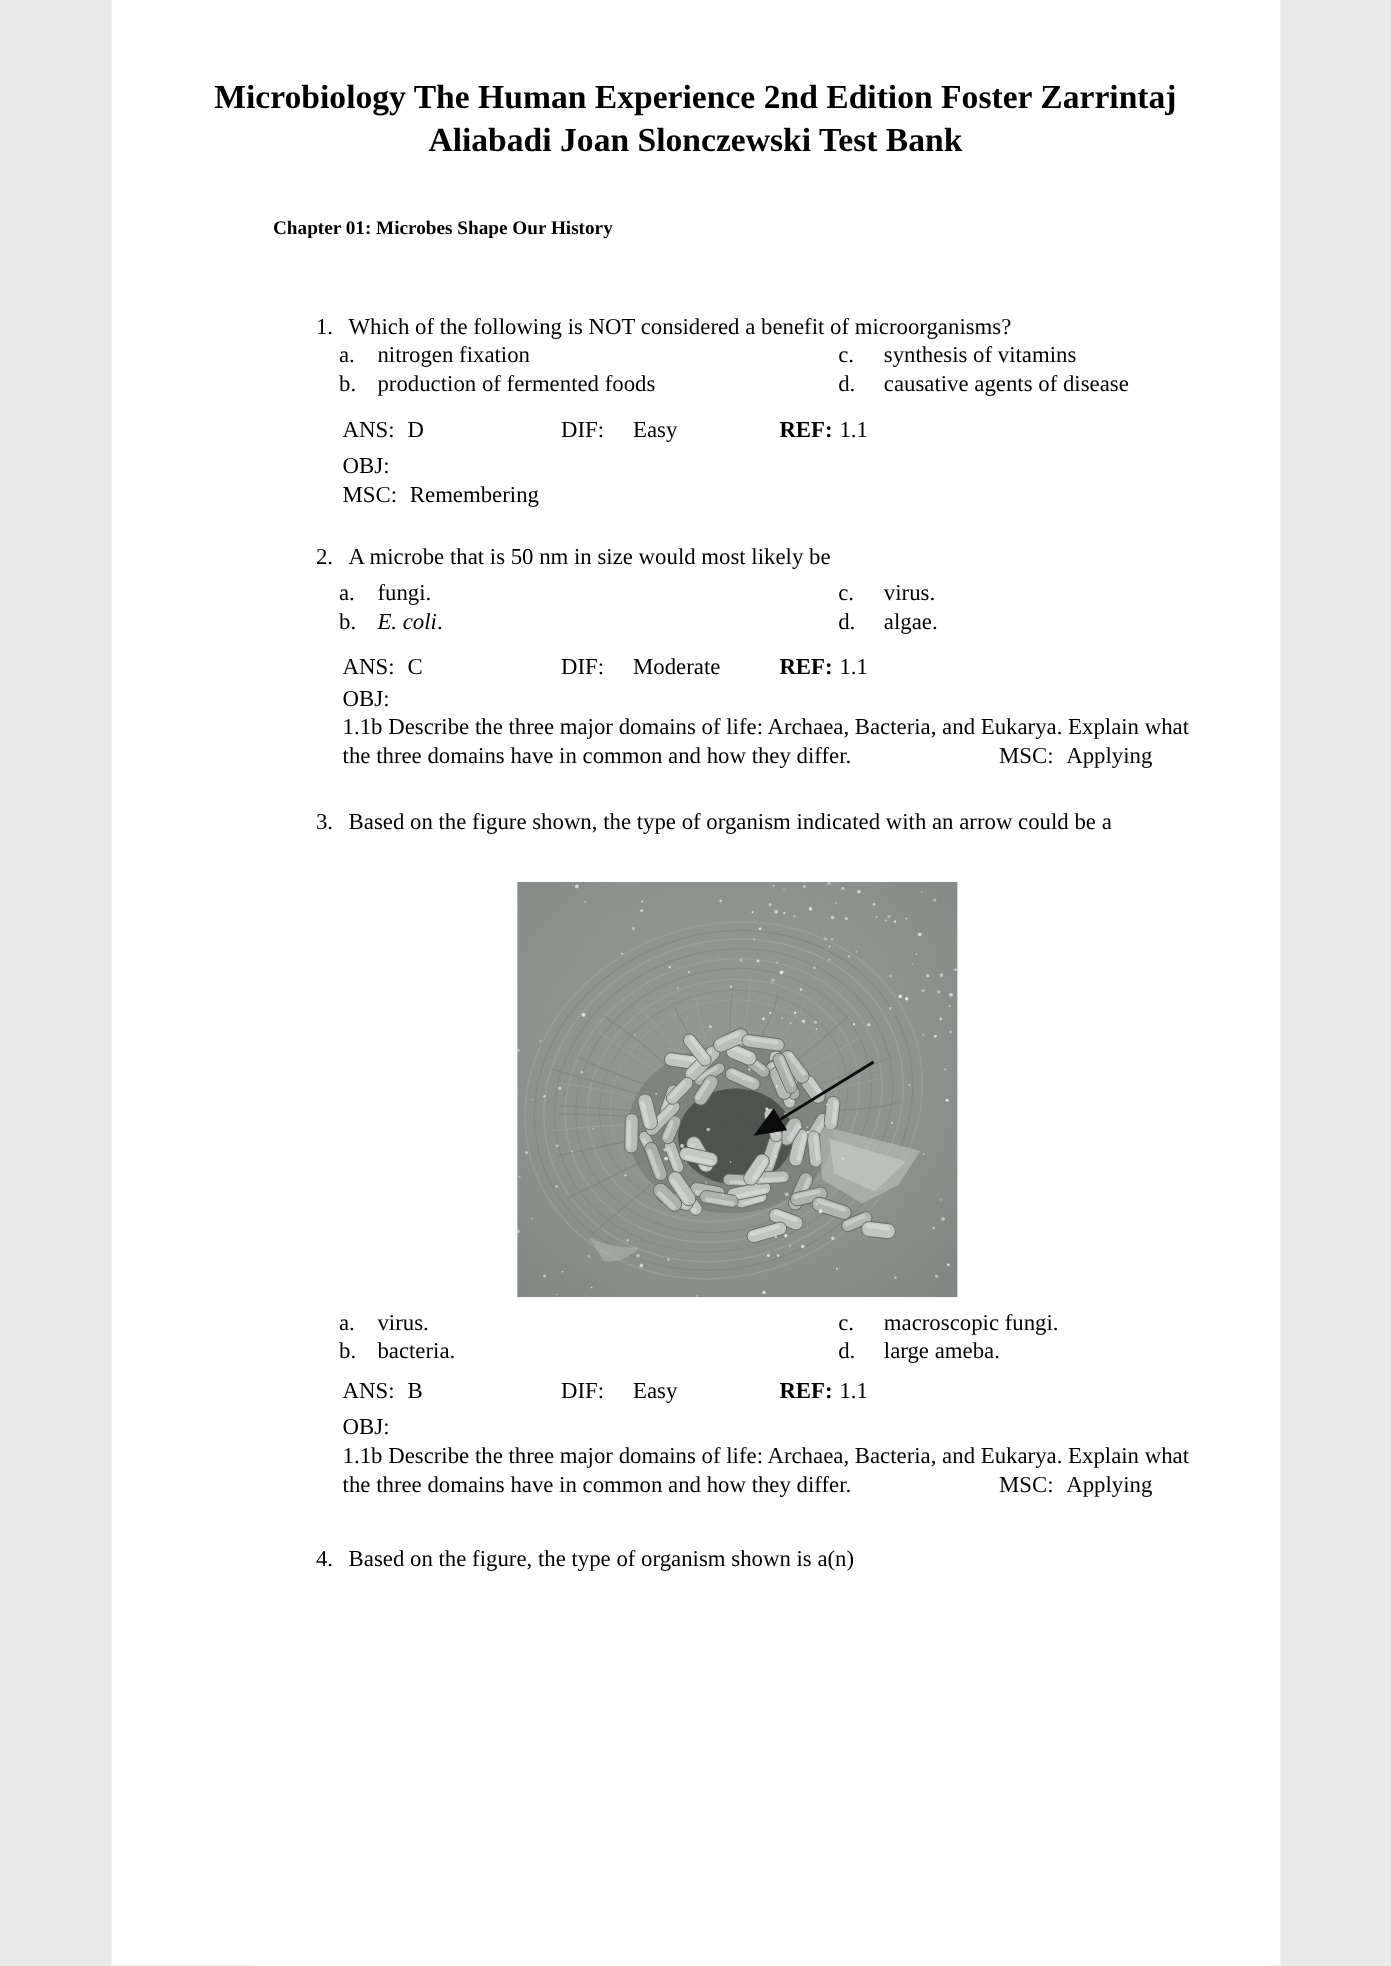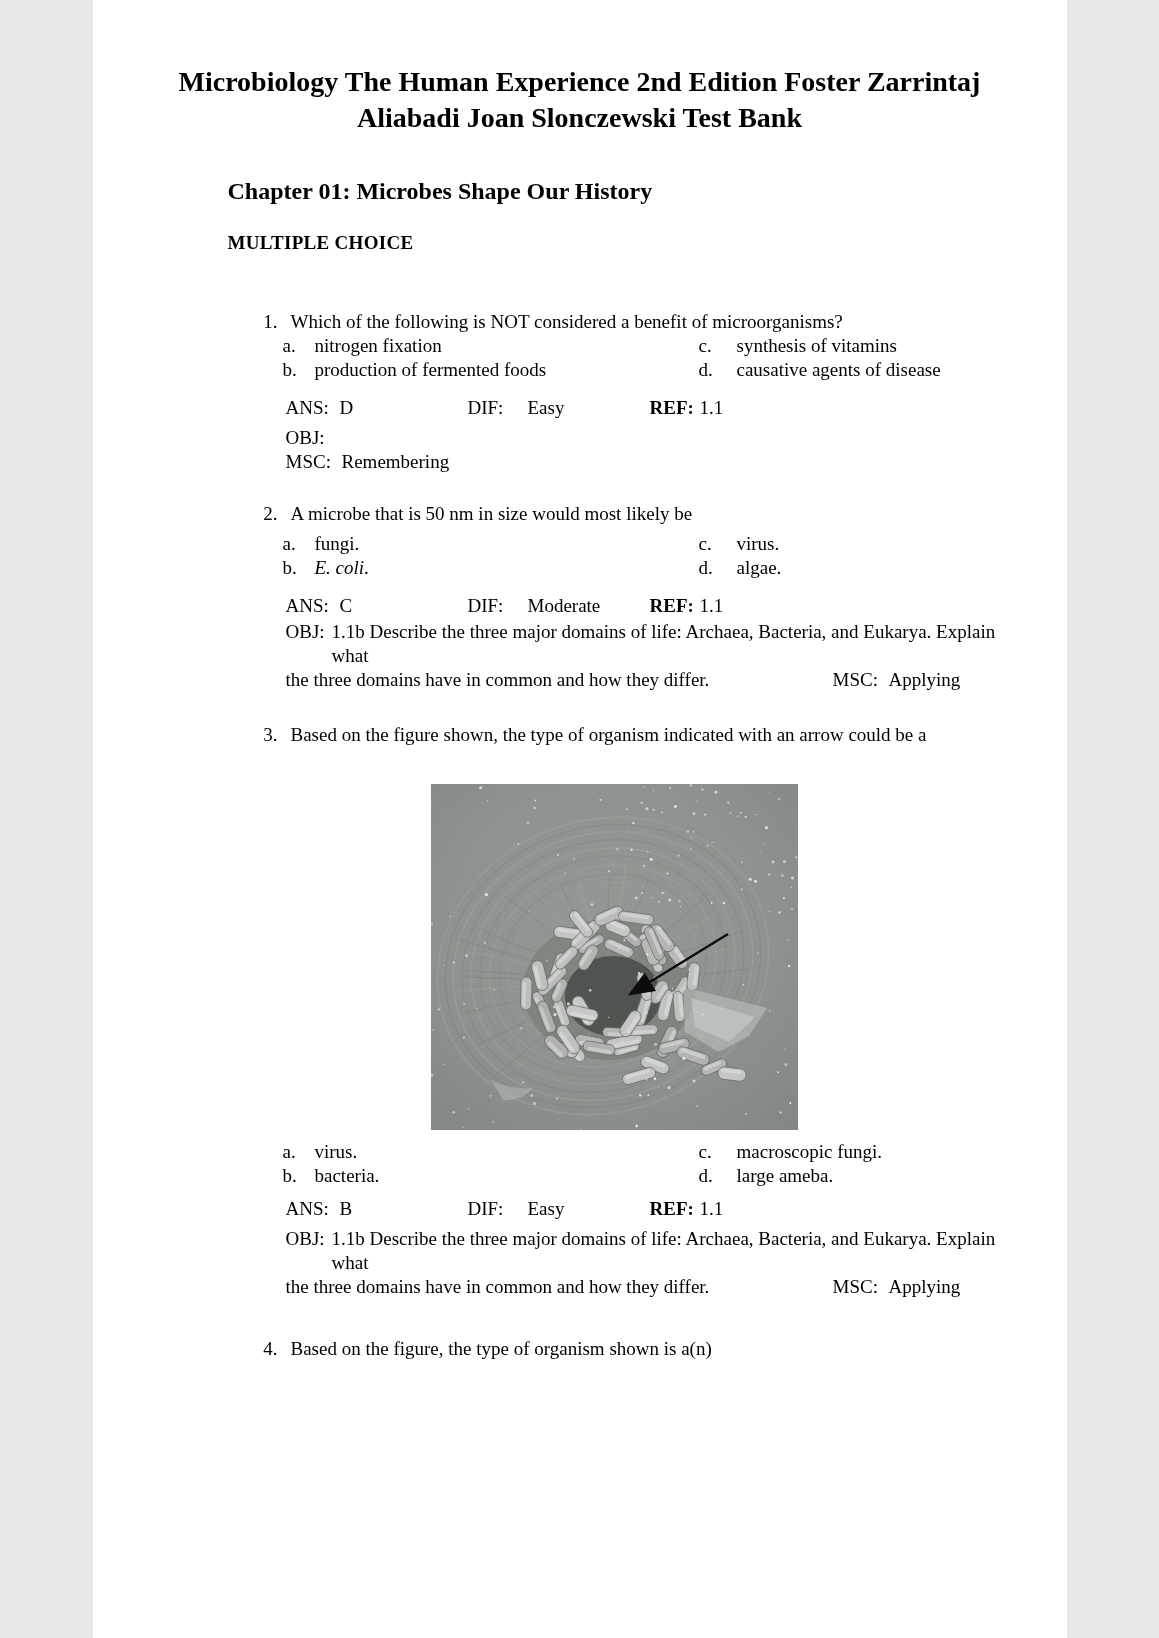--- a/index.html
+++ b/index.html
@@ -6,21 +6,21 @@
   .page {
     position:relative;
     width:974px; height:1638px;
     margin:0 auto;
     background:#ffffff;
     font-family:"Liberation Serif","DejaVu Serif",serif;
     font-size:19px; line-height:24px; color:#000;
     overflow:hidden;
   }
   .doc-title { padding-top:64px; text-align:center; font-weight:bold; font-size:28px; line-height:36px; }
-  .chapter-heading { margin:40px 0 0 135px; font-weight:bold; font-size:24px; line-height:30px; }
+  .chapter-heading { margin:40px 0 0 135px; font-weight:bold; font-size:16px; line-height:30px; }
   .section-heading { margin:24px 0 0 135px; font-weight:bold; font-size:19px; line-height:25px; letter-spacing:0.3px; }
 
   .question { margin-left:156px; margin-right:40px; }
   #q1 { margin-top:55px; }
   #q2 { margin-top:28px; }
   #q3 { margin-top:31px; }
   #q4 { margin-top:38px; }
 
   .q-line { display:flex; }
   .q-num  { flex:none; width:29px; text-align:right; }
@@ -39,21 +39,21 @@
   #q1 .meta-row, #q2 .meta-row { margin-top:14px; }
   #q3 .meta-row { margin-top:9px; }
   .seg { display:flex; }
   .seg-ans { width:182px;align-items:center; }
   .seg-dif { width:182px; }
   .m-label { flex:none; }
   .seg-ans .m-label { width:54px; }
   .seg-dif .m-label { width:60px; }
   .seg-ref .m-label { width:50px;font-weight:bold; }
 
-  .obj-row { margin-left:37px; display:flex; }
+  .obj-row { margin-left:37px; display:flex;flex-direction:column; }
   #q1 .obj-row, #q3 .obj-row { margin-top:6px; }
   #q2 .obj-row { margin-top:2px; }
   .obj-label { flex:none; width:46px; }
   .msc-label { flex:none; width:56px; }
   .msc-row { margin-left:37px; display:flex; }
   .obj-line2 { margin-left:37px; position:relative; }
   .msc-abs { position:absolute; left:547px; top:0; display:flex; }
 
   .figure-wrap { margin:37px 0 0 182px; width:367px; height:346px; }
   .figure-wrap svg { display:block; }
@@ -62,21 +62,20 @@
 <body>
 
 <div class="page">
 
   <div class="doc-title">
     <div>Microbiology The Human Experience 2nd Edition Foster Zarrintaj</div>
     <div>Aliabadi Joan Slonczewski Test Bank</div>
   </div>
 
   <div class="chapter-heading">Chapter 01: Microbes Shape Our History</div>
-  <div class="section-heading">MULTIPLE CHOICE</div>
 
   <div class="question" id="q1">
     <div class="q-line">
       <span class="q-num">1.</span>
       <span class="q-text">Which of the following is NOT considered a benefit of microorganisms?</span>
     </div>
     <div class="opts">
       <div class="opt">
         <span class="opt-letter">a.</span>
         <span class="opt-text">nitrogen fixation</span>

